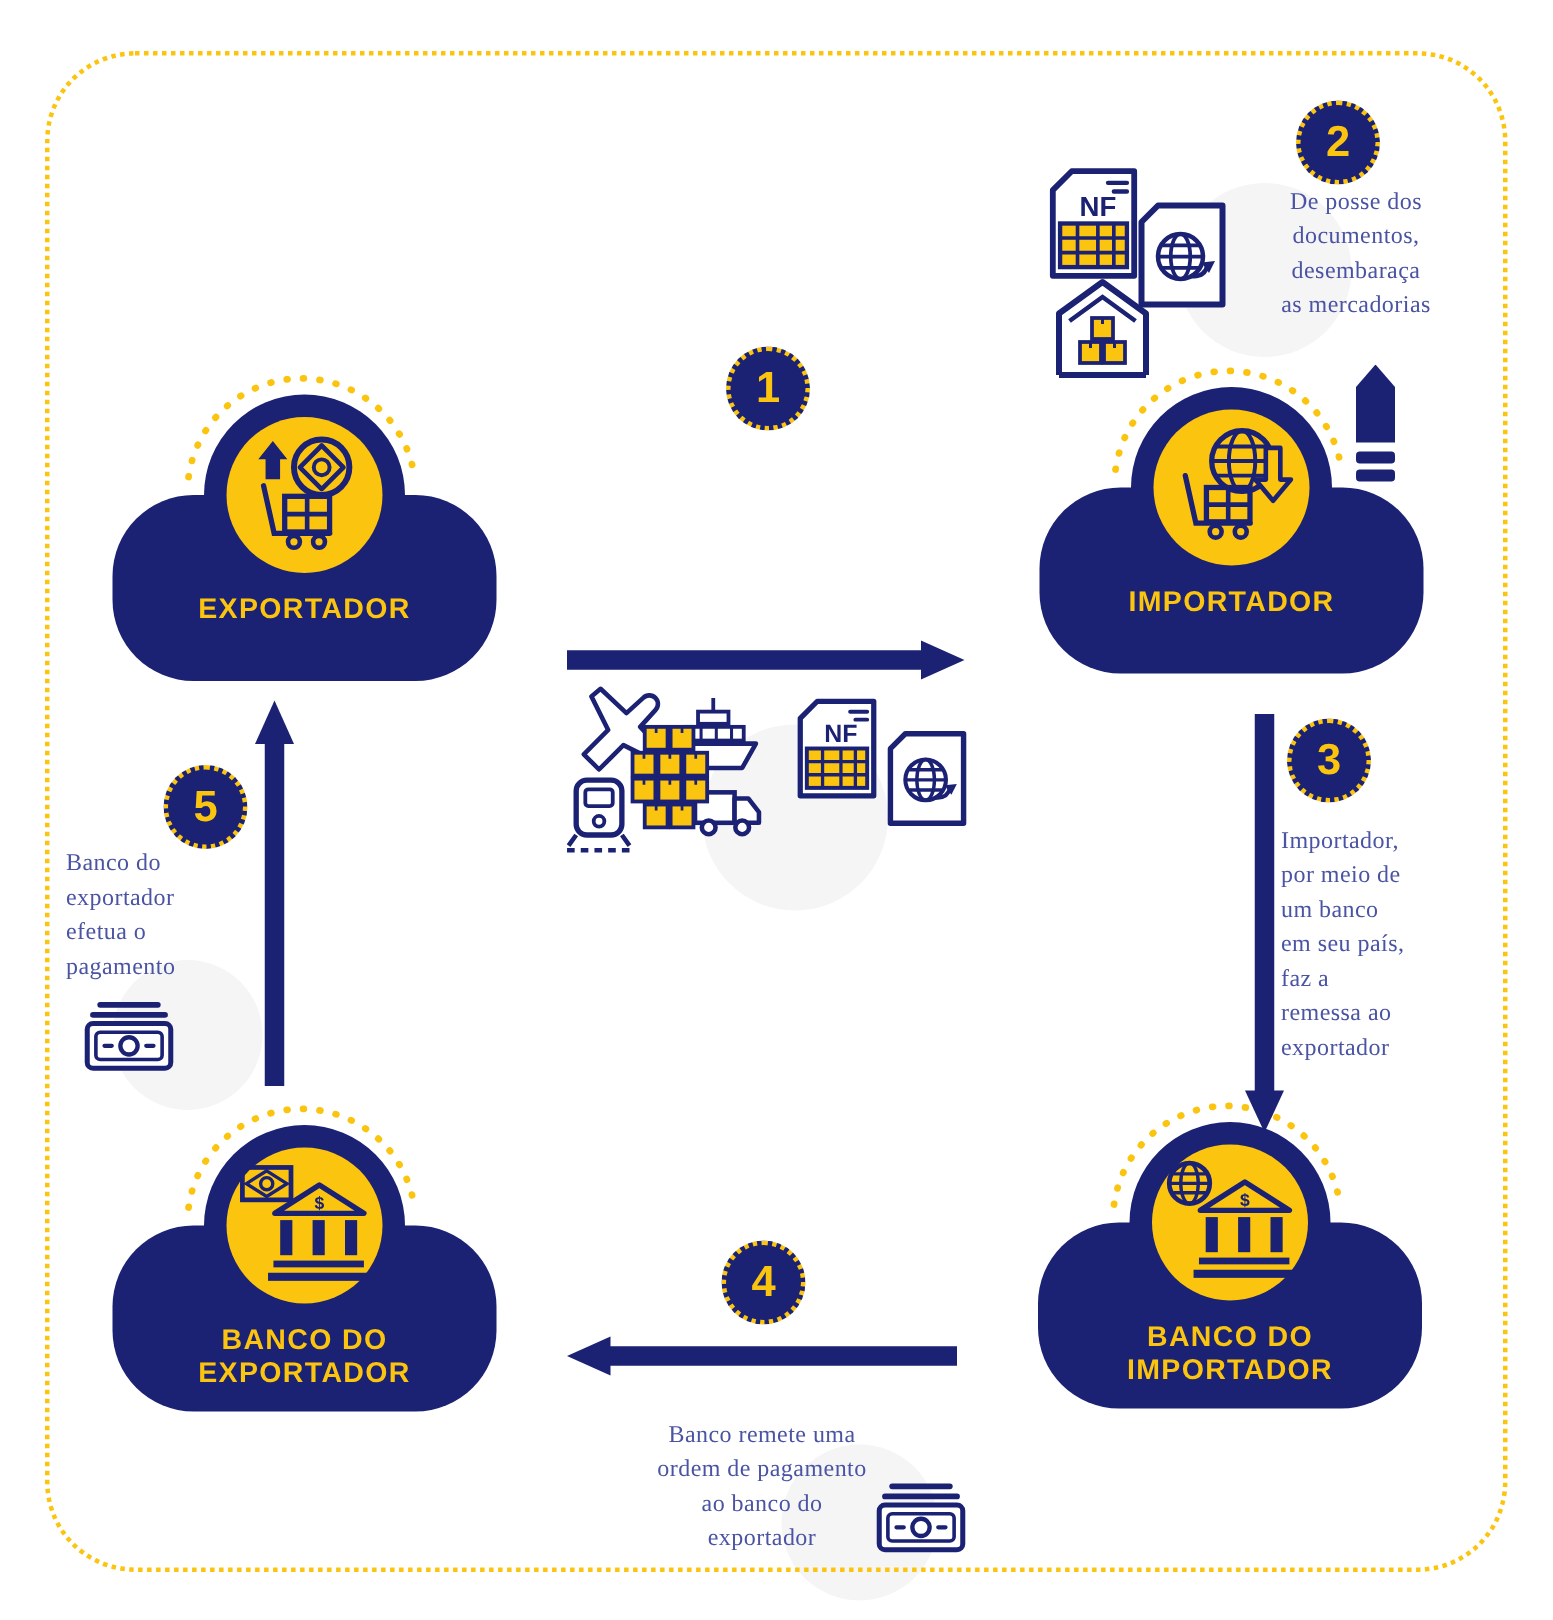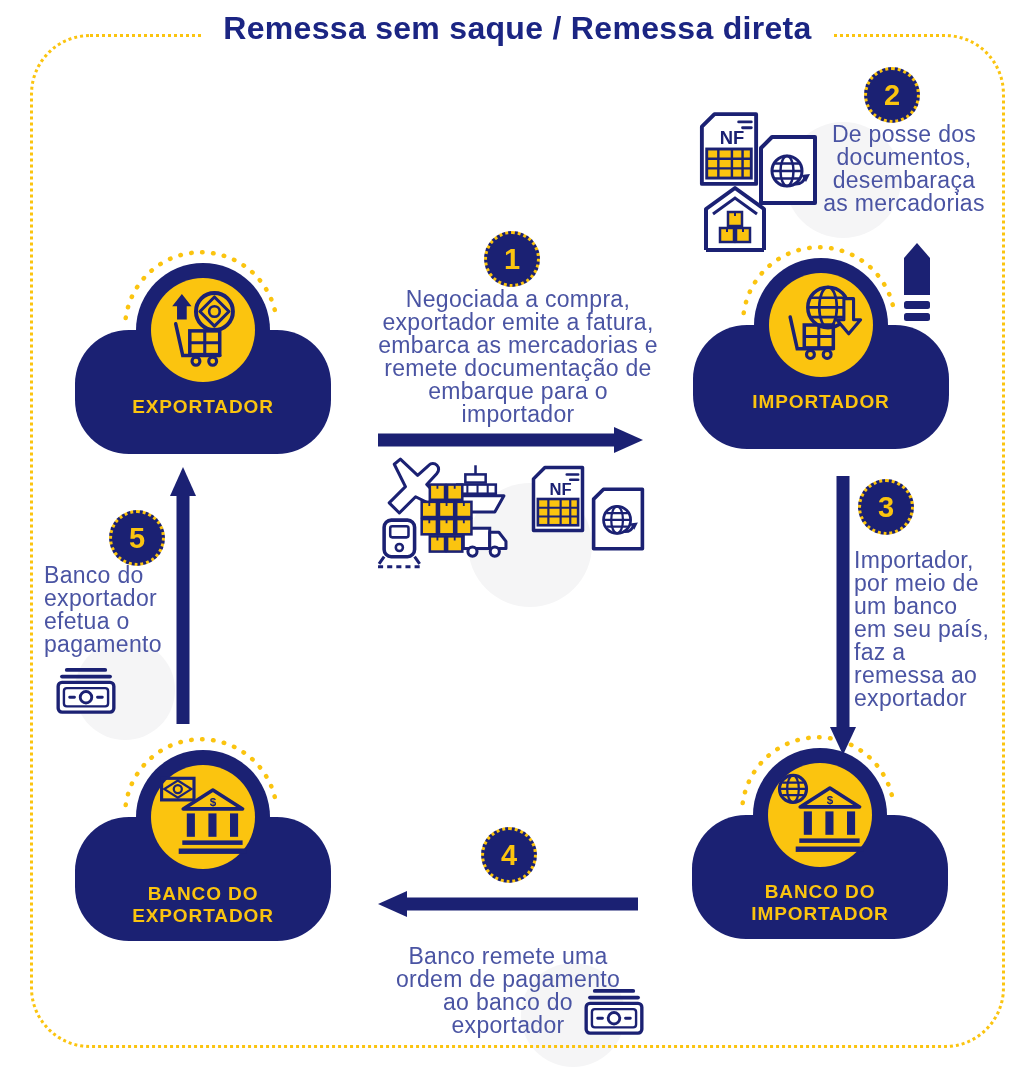--- a/index.html
+++ b/index.html
@@ -38,22 +38,22 @@
     position:absolute;left:0;top:149px;width:100%;text-align:center;
     font-weight:bold;font-size:19px;line-height:22px;color:var(--yellow);
     letter-spacing:.9px;white-space:pre-line;
   }
   .badge{
     position:absolute;width:56px;height:56px;box-sizing:border-box;border-radius:50%;
     background:var(--navy);border:3px dotted var(--yellow);color:var(--yellow);
     font-size:29px;font-weight:bold;display:flex;align-items:center;justify-content:center;
   }
   .step-text{
-    position:absolute;color:var(--text);font-size:23px;line-height:23px;
-    letter-spacing:.3px;white-space:pre-line;
+    position:absolute;color:var(--text);font-size:16px;line-height:23px;
+    letter-spacing:.3px;white-space:pre-line;font-family:Liberation Serif, serif;
   }
   .center{text-align:center;}
   .icon,.arrow{position:absolute;}
   
   svg .s{stroke:var(--navy);fill:none;}
   svg .swf{stroke:var(--navy);fill:#fff;}
   svg .f{fill:var(--navy);}
   svg .fy{fill:var(--yellow);stroke:var(--navy);}
   svg .t{fill:var(--navy);font-weight:bold;font-family:"Liberation Sans",sans-serif;}
   svg .dot{stroke:var(--yellow);fill:none;}
@@ -195,21 +195,20 @@
 </svg>
 
 <div class="canvas">
 
   <div class="blob" style="left:785px;top:122px;width:116px;height:116px;"></div>
   <div class="blob" style="left:468px;top:483px;width:124px;height:124px;"></div>
   <div class="blob" style="left:75px;top:640px;width:100px;height:100px;"></div>
   <div class="blob" style="left:521px;top:963px;width:104px;height:104px;"></div>
 
   <div class="frame"></div>
-  <h1 class="title">Remessa sem saque / Remessa direta</h1>
 
   <svg class="icon" style="left:698px;top:111px;" width="62" height="76">
       <use href="#sym-nf"></use>
     </svg>
   <svg class="icon" style="left:756px;top:134px;" width="64" height="72">
       <use href="#sym-globedoc"></use>
     </svg>
   <svg class="icon" style="left:701px;top:183px;" width="68" height="70">
       <use href="#sym-warehouse"></use>
     </svg>
@@ -292,26 +291,20 @@
     <path d="M14 28 V258" stroke="var(--navy)" stroke-width="13"></path>
     <polygon points="1,30 27,30 14,1" fill="var(--navy)"></polygon>
   </svg>
 
   <div class="badge" style="left:484px;top:231px;">1</div>
   <div class="badge" style="left:864px;top:67px;">2</div>
   <div class="badge" style="left:858px;top:479px;">3</div>
   <div class="badge" style="left:481px;top:827px;">4</div>
   <div class="badge" style="left:109px;top:510px;">5</div>
 
-  <div class="step-text center" style="left:362px;top:288px;width:312px;">Negociada a compra,
-exportador emite a fatura,
-embarca as mercadorias e
-remete documentação de
-embarque para o
-importador</div>
   <div class="step-text center" style="left:806px;top:123px;width:196px;">De posse dos
 documentos,
 desembaraça
 as mercadorias</div>
   <div class="step-text" style="left:854px;top:549px;width:145px;">Importador,
 por meio de
 um banco
 em seu país,
 faz a
 remessa ao

